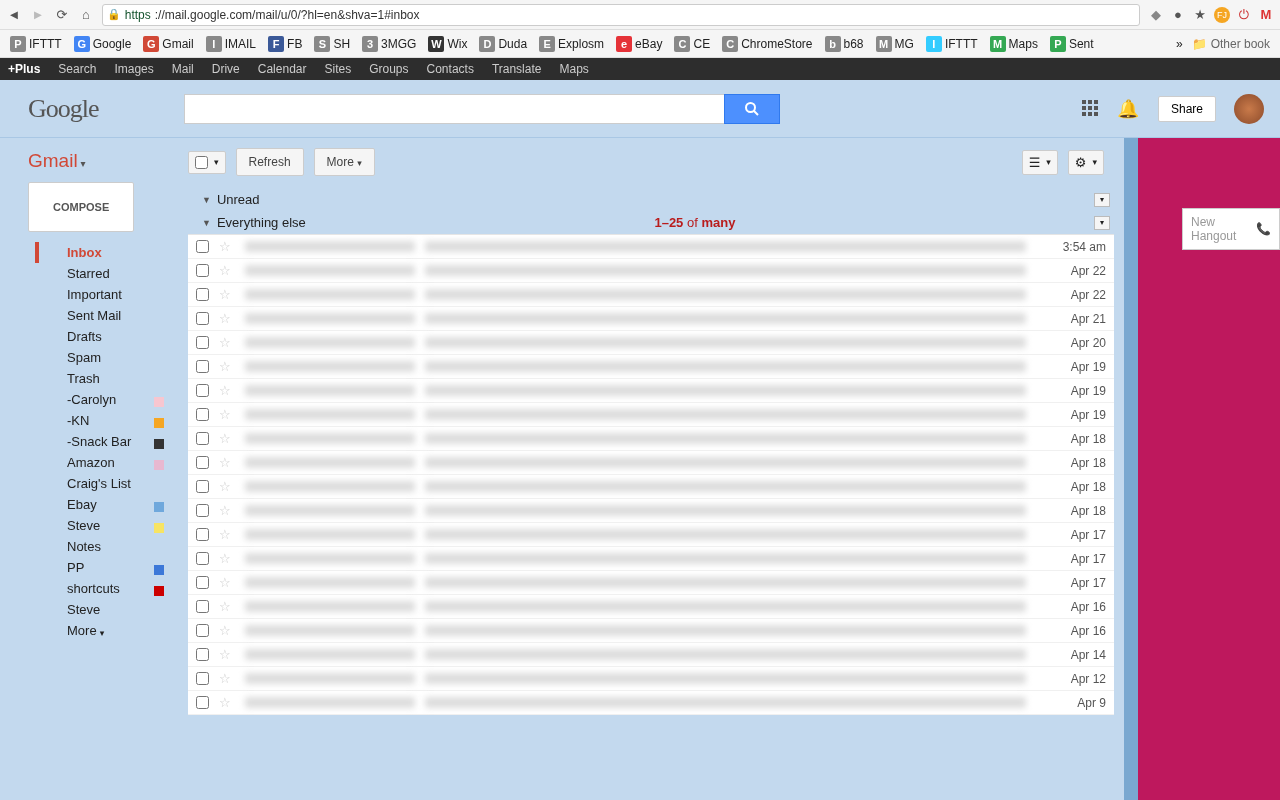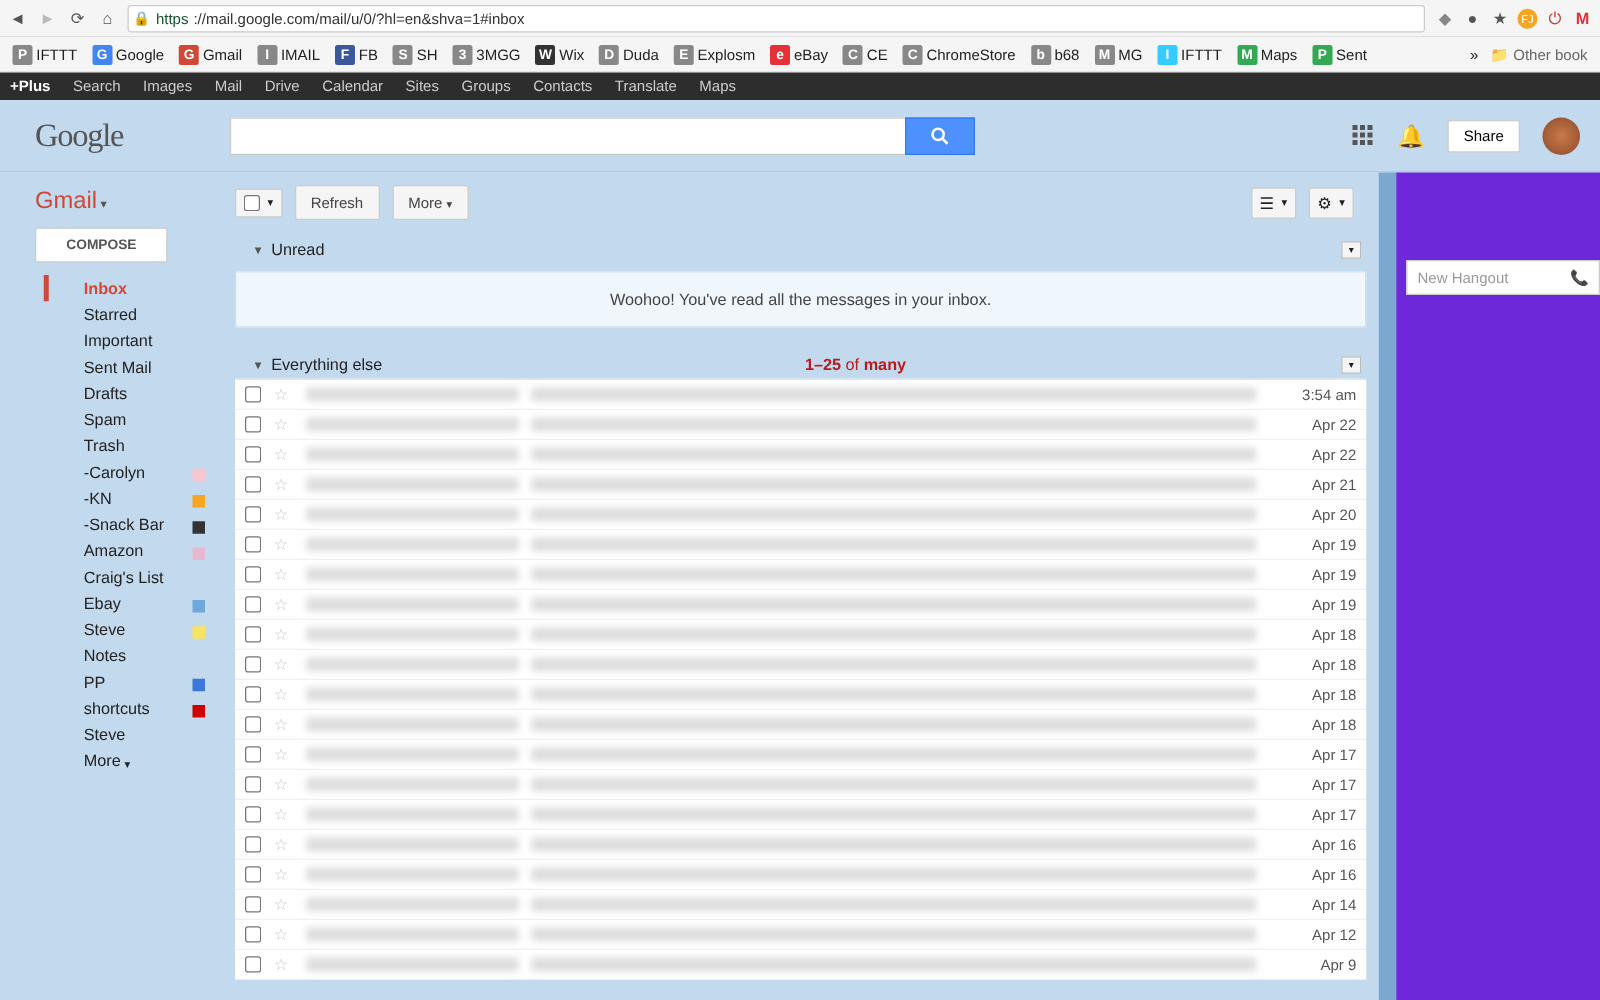--- a/index.html
+++ b/index.html
@@ -37,21 +37,21 @@
 .apps-icon i { background: #555; }
 .bell-icon { font-size: 18px; color: #555; cursor: pointer; }
 .share-btn { background: #fff; border: 1px solid #ccc; padding: 5px 12px; font-size: 12px; cursor: pointer; border-radius: 2px; }
 .avatar { width: 30px; height: 30px; border-radius: 50%; background: radial-gradient(#c97a4a,#8b4a2a); }
 
 
 .main { display: flex; height: calc(800px - 30px - 28px - 22px - 58px); background: #c3d9ee; }
 .sidebar { width: 178px; padding: 12px 0 0 0; }
 .gmail-label { font-size: 19px; color: #d14836; padding: 0 0 10px 28px; cursor: pointer; }
 .gmail-label::after { content: " ▾"; font-size: 10px; color: #555; }
-.compose-btn { margin: 0 0 10px 28px; background: #fff; border: 1px solid #ccc; padding: 7px 24px; font-size: 11px; font-weight: bold; color: #555; cursor: pointer; border-radius: 2px; }
+.compose-btn { margin: 0 0 10px 28px; background: #fff; border: 1px solid #ccc; padding: 18px 24px; font-size: 11px; font-weight: bold; color: #555; cursor: pointer; border-radius: 2px; }
 .nav-list { list-style: none; }
 .nav-list li { padding: 3px 10px 3px 28px; font-size: 13px; cursor: pointer; color: #222; display: flex; align-items: flex-end; border-left: 4px solid transparent; margin-left: 35px; }
 .nav-list li.active { font-weight: bold; color: #d14836; border-left-color: #d14836; }
 .nav-list li .swatch { width: 10px; height: 10px; margin-left: auto; margin-right: 4px; }
 .nav-list li.more::after { content: " ▾"; font-size: 9px; margin-left: 3px; }
 
 .content-wrap { flex: 1; display: flex; }
 .content { flex: 1; padding: 10px 0 0 10px; position: relative; }
 .toolbar { display: flex; gap: 10px; margin-bottom: 12px; align-items: center; }
 .tb-btn { background: #f5f5f5; border: 1px solid #ccc; padding: 6px 12px; font-size: 12px; cursor: pointer; border-radius: 2px; color: #444; }
@@ -69,21 +69,21 @@
 .mail-list { background: #fff; margin-right: 10px; border-top: 1px solid #e5e5e5; max-height: 520px; overflow-y: auto; }
 .mail-row { display: flex; align-items: center; height: 24px; border-bottom: 1px solid #f0f0f0; padding: 0 8px; font-size: 13px; color: #555; }
 .mail-row input { margin-right: 10px; }
 .star { color: #ccc; margin-right: 14px; cursor: pointer; font-size: 13px; }
 .sender { width: 170px; filter: blur(3px); background: #ddd; height: 11px; border-radius: 2px; }
 .subject { flex: 1; filter: blur(3px); background: #ddd; height: 11px; margin: 0 10px; border-radius: 2px; }
 .date { width: 70px; text-align: right; color: #555; font-size: 12px; }
 
 .scroll-track { width: 14px; background: #7aa8d0; }
 
-.right-pane { width: 163px; background: #6d28d9; padding-top: 10px; }
+.right-pane { width: 142px; background: #be185d; padding-top: 10px; padding-left: 36px; }
 .hangout-box { margin: 60px 0 0 8px; background: #fff; border: 1px solid #ccc; padding: 6px 8px; font-size: 12px; color: #999; display: flex; align-items: center; justify-content: space-between; }
 </style>
 </head>
 <body>
 
 <div class="browser-bar">
   <span class="nav-btn">◄</span>
   <span class="nav-btn disabled">►</span>
   <span class="nav-btn">⟳</span>
   <span class="nav-btn">⌂</span>
@@ -315,21 +315,20 @@
               <span style="font-size:9px">▾</span>
             </div>
         </div>
       </div>
 
       <div class="section-hdr">
         <span class="tri">▼</span>
         <span>Unread</span>
         <span class="drop">▾</span>
       </div>
-      <div class="unread-box">Woohoo! You've read all the messages in your inbox.</div>
 
       <div class="section-hdr">
         <span class="tri">▼</span>
         <span>Everything else</span>
         <span class="count">
           <b>1–25</b><span> of </span><b>many</b>
         </span>
         <span class="drop">▾</span>
       </div>
       <div class="mail-list" id="maillist">

